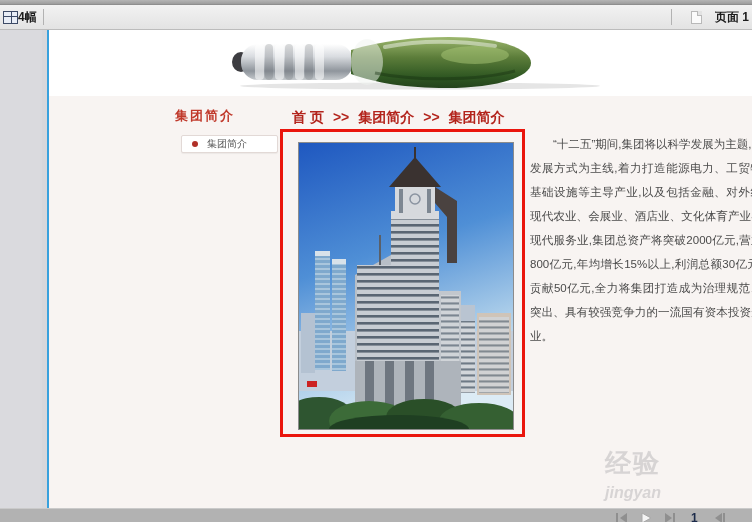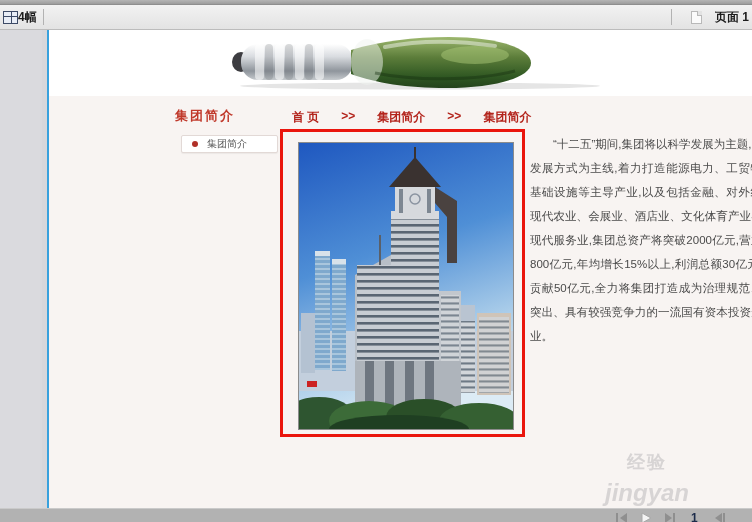--- a/index.html
+++ b/index.html
@@ -38,38 +38,38 @@
   .page-body { position:relative; width:736px; height:414px; background:#f8f4f2; }
 
   .section-title { position:absolute; left:126px; top:11px; font-size:13px; font-weight:bold;
     color:#c0392b; letter-spacing:2px; }
   .menu-box { position:absolute; left:132px; top:39px; width:97px; height:18px; background:#ffffff;
     border:1px solid #e2d9d6; border-radius:2px; box-shadow:0 1px 1px rgba(0,0,0,.05);
     display:flex; align-items:center; }
   .menu-bullet { width:6px; height:6px; border-radius:50%; background:#b03028; margin:0 9px 0 10px; }
   .menu-label { font-size:10px; color:#565656; }
 
-  .breadcrumb { position:absolute; left:243px; top:13px; font-size:12px; color:#b3241c;
-    display:flex; gap:22px; font-weight:bold; }
+  .breadcrumb { position:absolute; left:243px; top:13px; font-size:14px; color:#b3241c;
+    display:flex; gap:9px; font-weight:bold; }
   .breadcrumb span { cursor:default; }
 
   .article { position:absolute; left:243px; top:36px; width:494px; }
   .photo-frame { float:left; width:216px; height:288px; margin:10px 16px 4px 6px;
     border:1px solid #8c8c8c; background:#fff; overflow:hidden; }
   .photo-frame svg { display:block; }
   .article p { font-size:11.5px; line-height:24px; color:#4a4a4a; text-align:justify;
     text-indent:2em; margin:0; }
 
   .red-annotation { position:absolute; left:231px; top:33px; width:245px; height:308px;
     border:3px solid #ea150d; pointer-events:none; z-index:9; }
 
   .watermark { position:absolute; left:556px; top:352px; z-index:5; pointer-events:none;
     color:rgba(130,130,135,.28); font-weight:bold; text-align:center; line-height:30px; }
-  .watermark .wm-cn { font-size:18px; letter-spacing:2px;font-family:Liberation Mono, monospace; }
-  .watermark .wm-en { font-size:24px; font-style:italic; }
+  .watermark .wm-cn { font-size:26px; letter-spacing:2px; }
+  .watermark .wm-en { font-size:16px; font-style:italic; }
 
   
   .bottom-bar { position:absolute; left:0; top:508px; width:752px; height:14px;
     background:#b2b2b2; border-top:1px solid #cacaca; }
   .controls { position:absolute; left:615px; top:3px; display:flex; align-items:flex-start; gap:10px; }
   .ctl-btn { width:14px; height:12px; display:inline-block; }
   .page-num { font-size:12px; font-weight:bold; color:#1c2b4a; margin:0 4px; line-height:12px; }
 </style>
 </head>
 <body>

